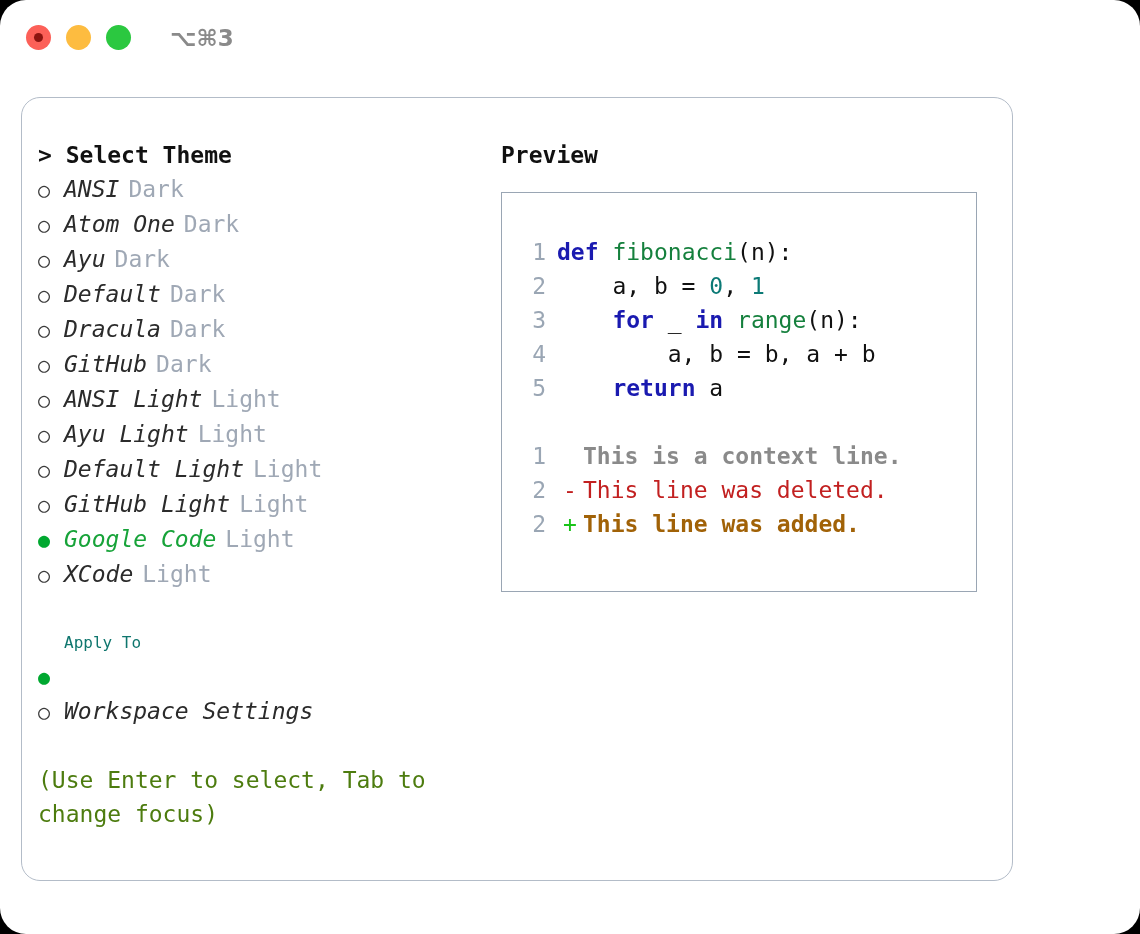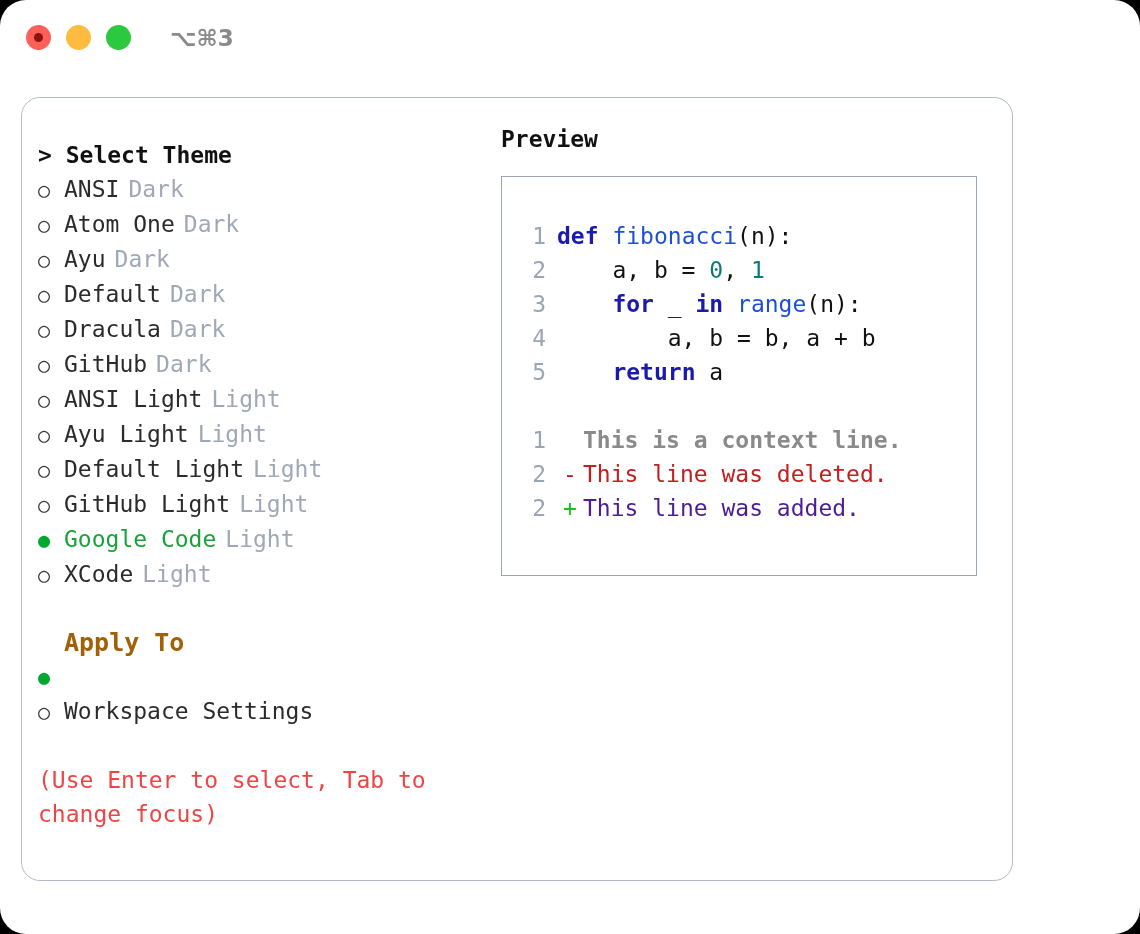--- a/index.html
+++ b/index.html
@@ -89,21 +89,21 @@
   
   .left-col {
     position: absolute;
     left: 16px;
     top: 40px;
     width: 440px;
   }
   .right-col {
     position: absolute;
     left: 479px;
-    top: 24px;
+    top: 40px;
     width: 490px;
   }
 
   .section-title {
     font-size: 23px;
     font-weight: 700;
     color: #111111;
     line-height: 34px;
     white-space: pre;
   }
@@ -123,45 +123,45 @@
     width: 26px;
     flex: 0 0 26px;
     font-size: 20px;
     color: #3a3a3a;
   }
   .marker.sel {
     color: #00a830;
   }
   .theme-name {
     color: #2b2b2b;
+    font-style: italic;
   }
   .theme-row.selected .theme-name {
     color: #17a339;
   }
   .theme-kind {
     color: #9fa8b5;
     margin-left: 9px;
   }
 
   .apply-block {
     margin-top: 34px;
   }
   .apply-title {
-    font-size: 25px;
-    color: #a16207;
+    font-size: 16px;
+    color: #0f766e;
     line-height: 34px;
     padding-left: 26px;
     white-space: pre;
-    font-weight: bold;
   }
 
   .hint {
     margin-top: 34px;
     font-size: 23px;
-    color: #ef4444;
+    color: #4d7c0f;
     line-height: 34px;
     width: 420px;
     white-space: pre-wrap;
   }
 
   
   .preview-title {
     font-size: 23px;
     font-weight: 700;
     color: #111111;
@@ -188,36 +188,36 @@
     display: inline-block;
     width: 26px;
     text-align: right;
     flex: 0 0 26px;
     color: #9aa6b4;
     margin-right: 11px;
   }
   .code-body { color: #111111; }
 
   .tok-kw   { color: #1a1ab0; font-weight: bold; }
-  .tok-fn   { color: #1d4ed8; }
+  .tok-fn   { color: #15803d; }
   .tok-num  { color: #0c7a76; }
   .tok-id   { color: #111111; }
   .tok-punc { color: #111111; }
 
   .diff-gap { height: 34px; }
   .diff-line { font-size: 23px; line-height: 34px; white-space: pre; display: flex; }
   .diff-mark {
     display: inline-block;
     width: 26px;
     flex: 0 0 26px;
     text-align: center;
   }
   .diff-ctx  { color: #8a8a8a; font-weight: bold; }
   .diff-del  { color: #c22020; }
-  .diff-add  { color: #4c1d95; }
+  .diff-add  { color: #a16207; font-weight: bold; }
   .diff-mark.ctx { color: #8a8a8a; }
   .diff-mark.del { color: #c22020; }
   .diff-mark.add { color: #19c419; }
 </style>
 </head>
 <body>
 
 <div class="window">
 
   <div class="titlebar">

